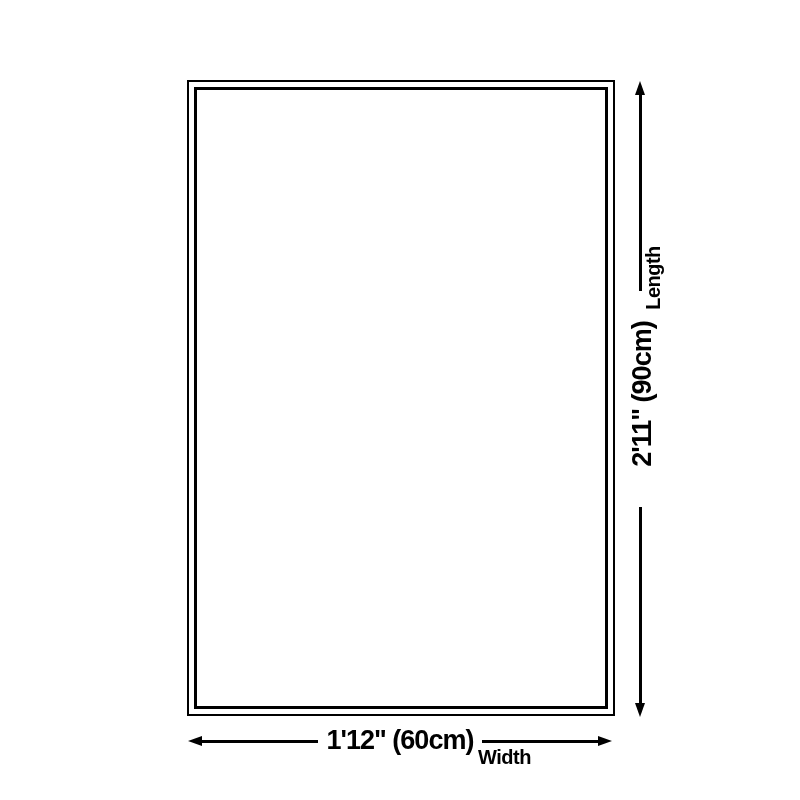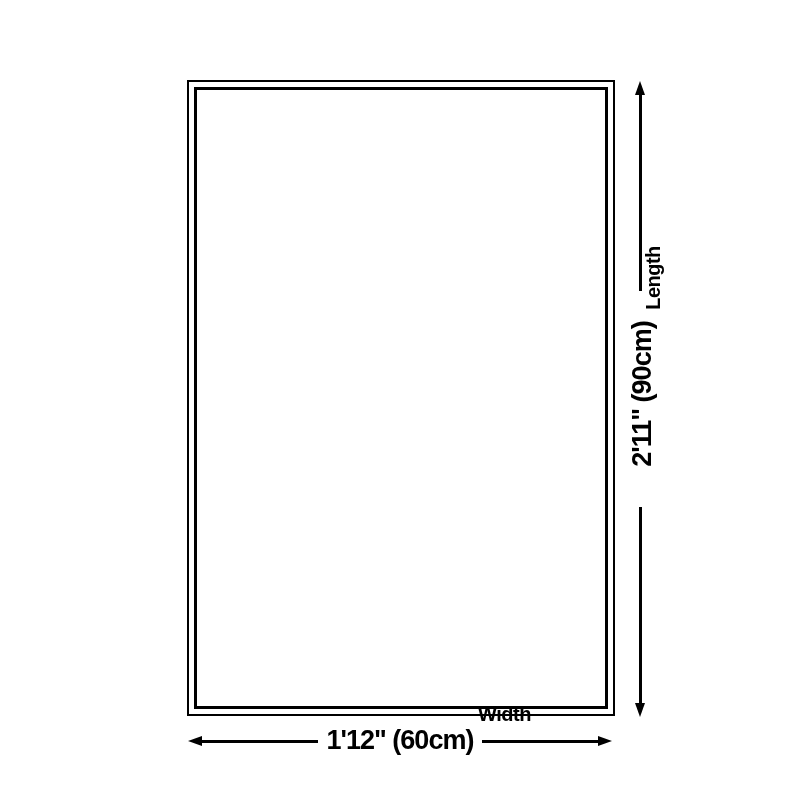--- a/index.html
+++ b/index.html
@@ -81,21 +81,21 @@
     font-weight: bold;
     letter-spacing: -0.5px;
     white-space: nowrap;
     color: var(--ink, #000000);
   }
   .width-value {
     left: 400px; top: 742px;
     transform: translate(-50%, -54%);
   }
   .width-label {
-    left: 478px; top: 703px;
+    left: 478px; top: 746px;
   }
   .length-value {
     left: 642px; top: 394px;
     transform: translate(-50%, -50%) rotate(-90deg);
   }
   .length-label {
     left: 653px; top: 278px;
     transform: translate(-50%, -50%) rotate(-90deg);
   }
 </style>

